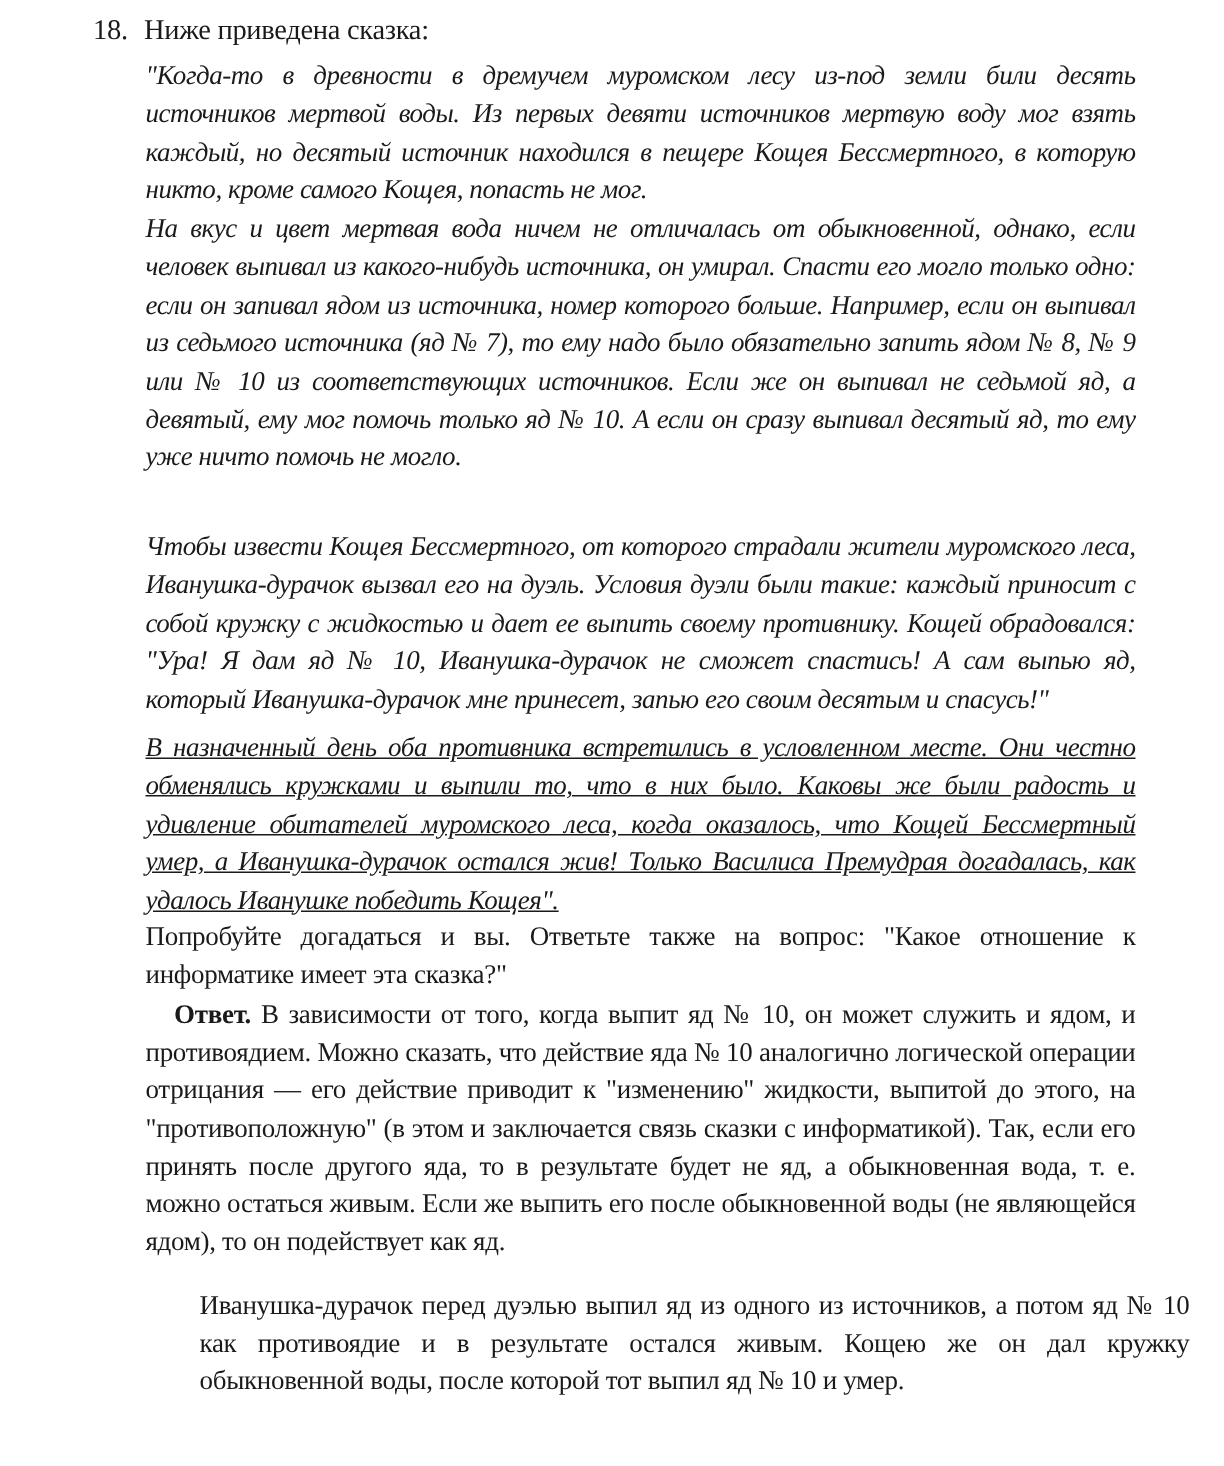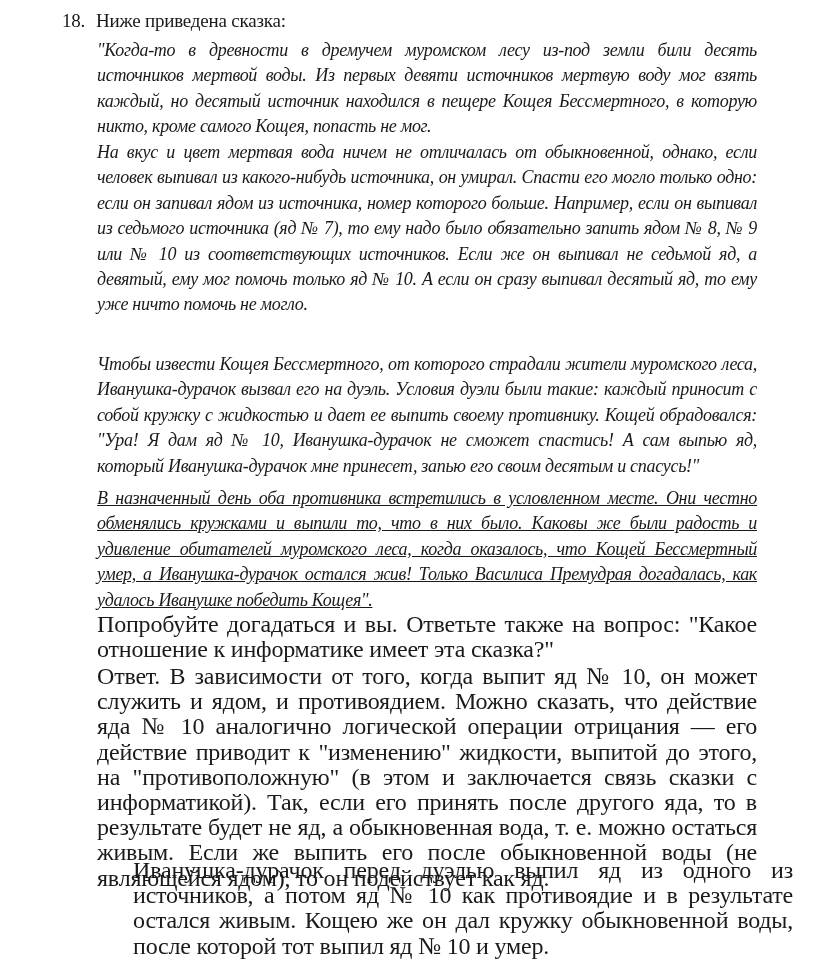--- a/index.html
+++ b/index.html
@@ -40,27 +40,28 @@
       width: 660px;
     }
     .tale {
       font-style: italic;
       font-size: 18px;
       line-height: 25.4px;
       text-align: justify;
       letter-spacing: -0.3px;
     }
     .plain {
-      font-size: 24px;
+      font-size: 18px;
       line-height: 25.2px;
       text-align: justify;
       letter-spacing: -0.2px;
     }
     .answer-label {
-      font-weight: normal;
+      font-weight: bold;
+      margin-left: 19px;
     }
     #p1 { top: 38px; }
     #p2 { top: 140px; }
     #p3 { top: 352px; }
     #p4 { top: 486px; text-decoration: underline; }
     #q1 { top: 612px; }
     #a1 { top: 664px; }
     #a2 { top: 858px; margin-left: 36px; }
   </style>
 </head>

